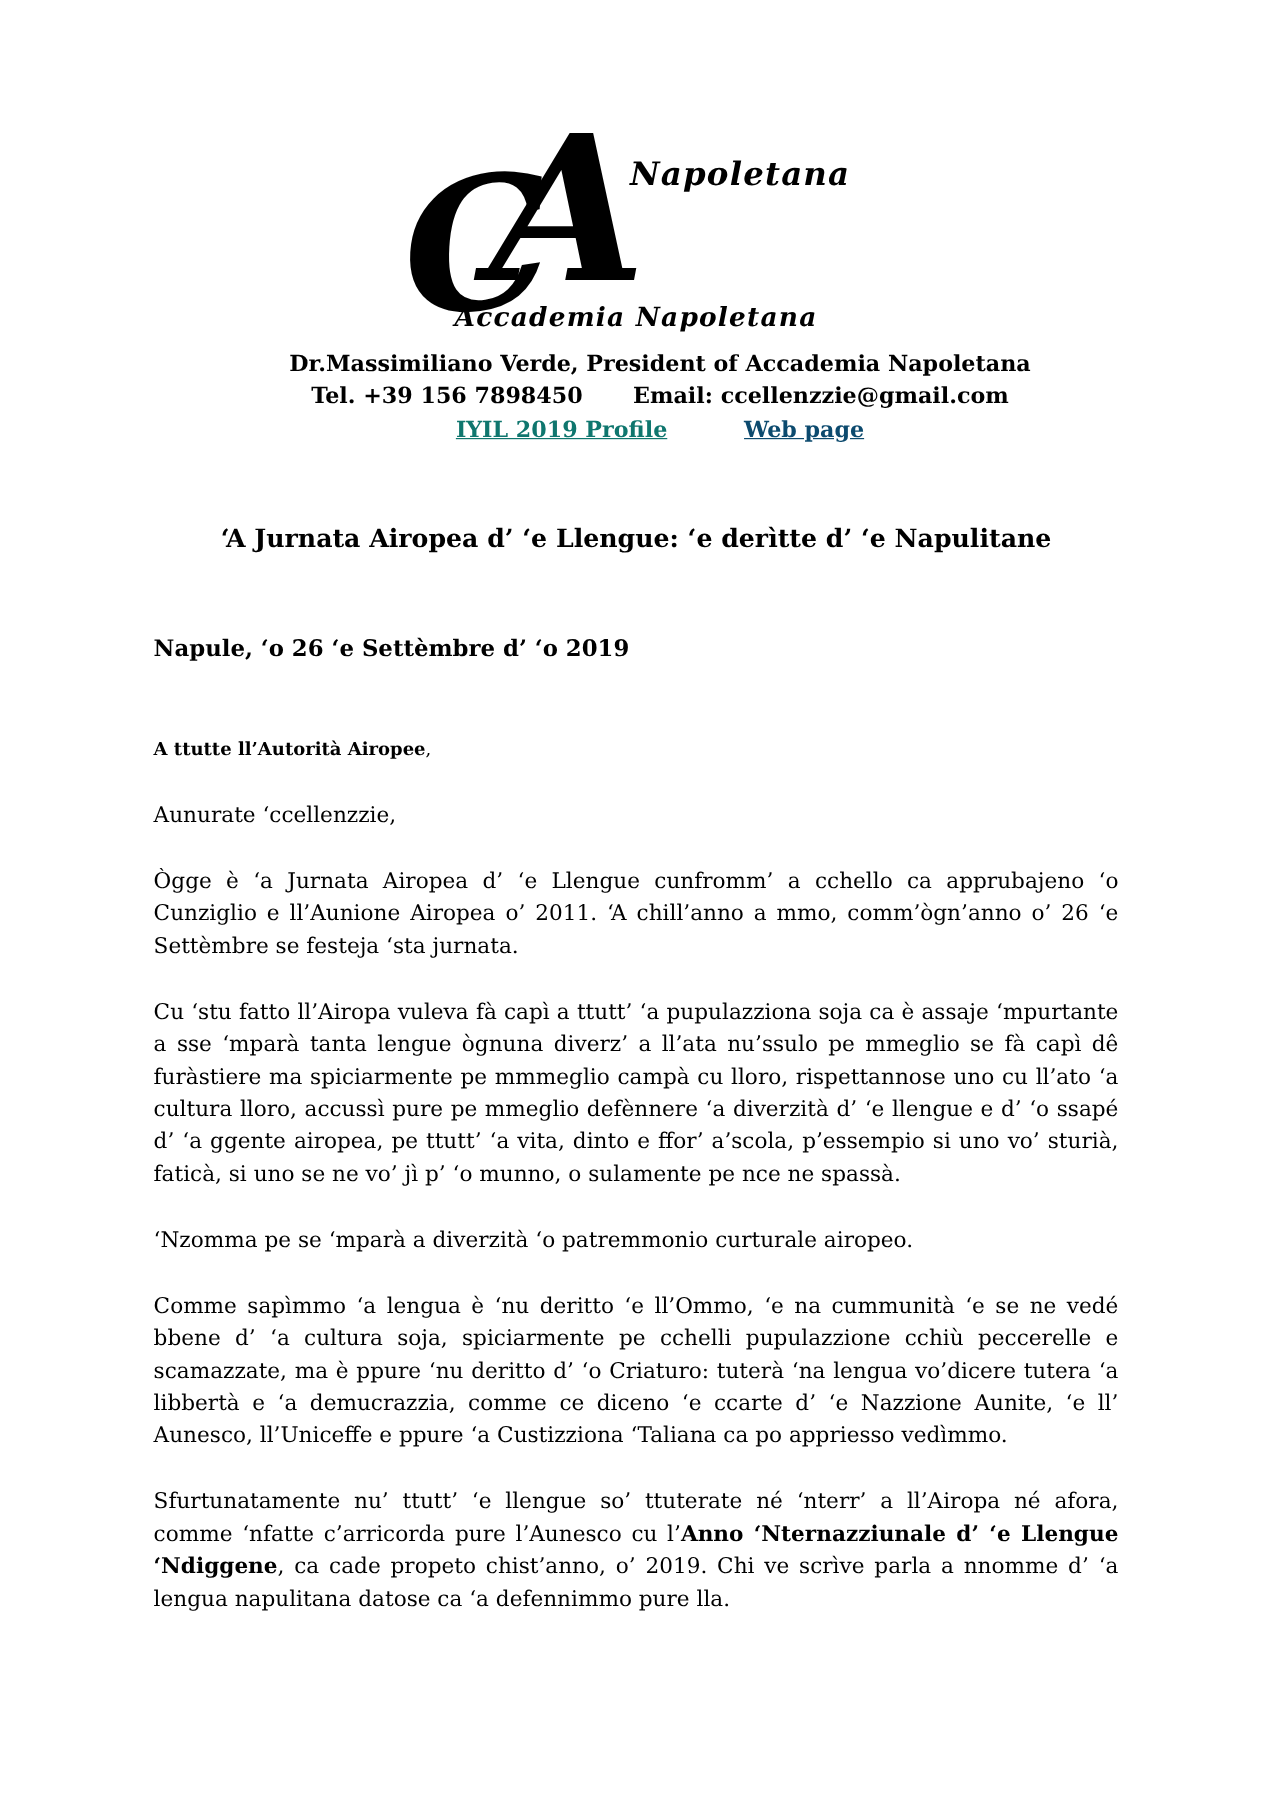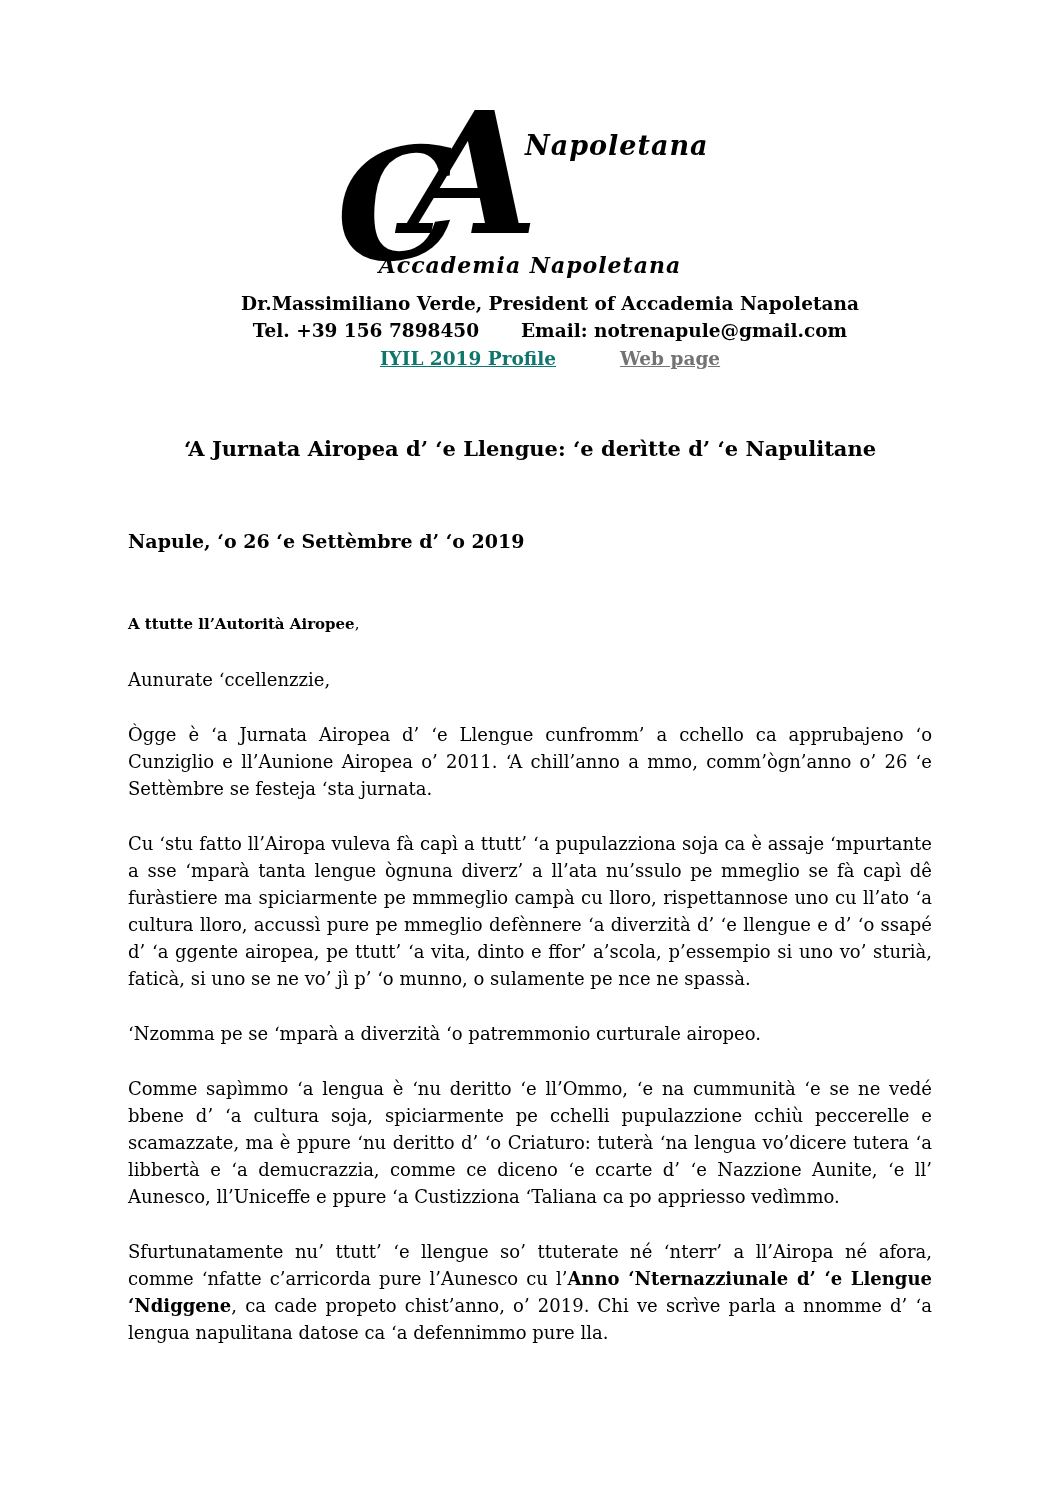--- a/index.html
+++ b/index.html
@@ -128,24 +128,24 @@
   <div class="logo">
     <span class="logo-swash">C</span>
     <span class="logo-monogram">A</span>
     <span class="logo-wordmark">Napoletana</span>
   </div>
   <div class="logo-caption">Accademia Napoletana</div>
 
   <div class="contact">
     <div class="contact-line1">Dr.Massimiliano Verde, President of Accademia Napoletana</div>
     <div class="contact-line2">
-      <span>Tel. +39 156 7898450</span><span class="gap"></span><span>Email: notrenapule@gmail.com</span>
+      <span>Tel. +39 156 7898450</span><span class="gap"></span><span>Email: ccellenzzie@gmail.com</span>
     </div>
     <div class="links-row">
-      <a class="doc-link" style="color: #0f766e;">IYIL 2019 Profile</a><span class="links-gap"></span><a class="doc-link" style="color: #737373;">Web page</a>
+      <a class="doc-link" style="color: #0f766e;">IYIL 2019 Profile</a><span class="links-gap"></span><a class="doc-link" style="color: #0c4a6e;">Web page</a>
     </div>
   </div>
 
   <div class="doc-title">‘A Jurnata Airopea d’ ‘e Llengue: ‘e derìtte d’ ‘e Napulitane</div>
 
   <div class="body-block">
     <p class="date-line">Napule, ‘o 26 ‘e Settèmbre d’ ‘o 2019</p>
     <p class="addressee"><b>A ttutte ll’Autorità Airopee</b><span>,</span></p>
     <p class="salutation">Aunurate ‘ccellenzzie,</p>
 

